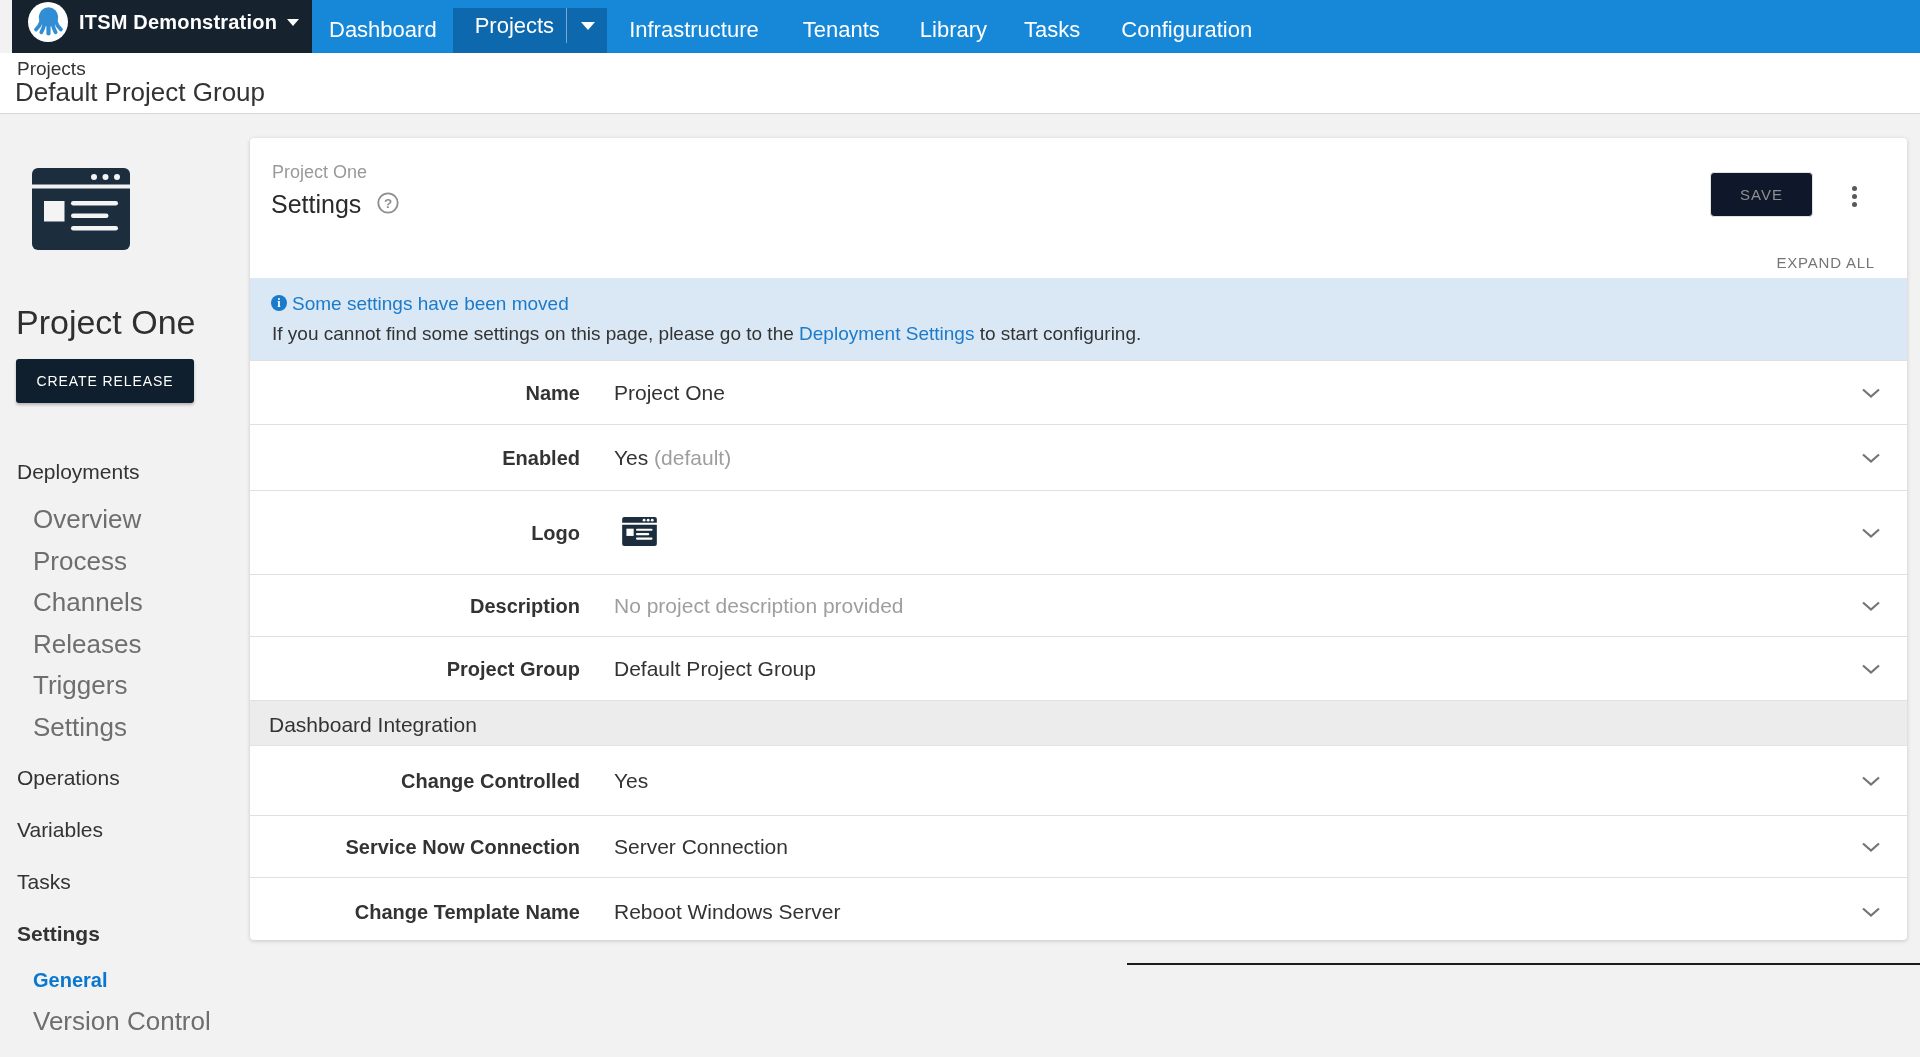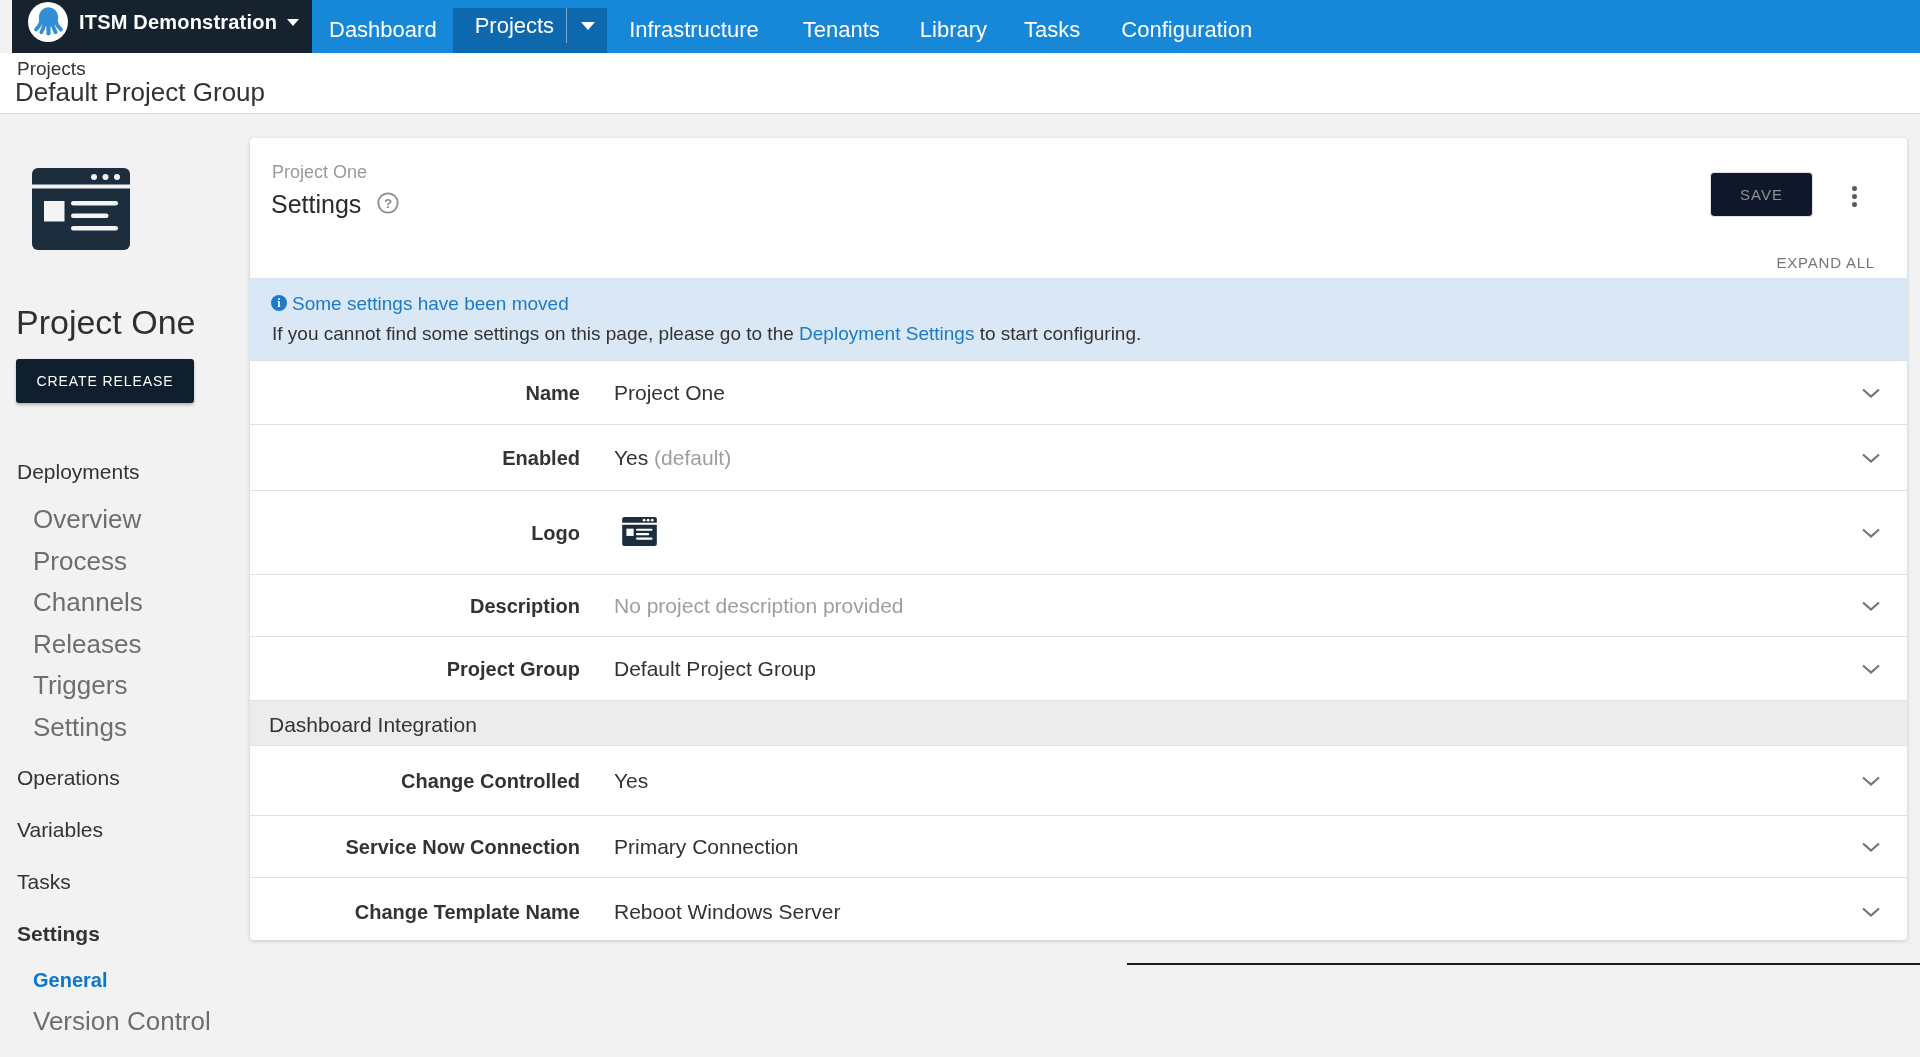--- a/index.html
+++ b/index.html
@@ -205,21 +205,21 @@
 
   <div class="row" style="top:608px; height:69px; border-top:none">
     <div class="lbl">Change Controlled</div>
       <div class="val">Yes</div>
     <svg class="chev" width="20" height="11" viewBox="0 0 20 11">
         <polyline points="2,2 10,9 18,2" fill="none" stroke="#757575" stroke-width="2.2"></polyline>
       </svg>
   </div>
   <div class="row" style="top:677px; height:62px">
     <div class="lbl">Service Now Connection</div>
-      <div class="val">Primary Connection</div>
+      <div class="val">Server Connection</div>
     <svg class="chev" width="20" height="11" viewBox="0 0 20 11">
         <polyline points="2,2 10,9 18,2" fill="none" stroke="#757575" stroke-width="2.2"></polyline>
       </svg>
   </div>
   <div class="row" style="top:739px; height:68px">
     <div class="lbl">Change Template Name</div>
       <div class="val">Reboot Windows Server</div>
     <svg class="chev" width="20" height="11" viewBox="0 0 20 11">
         <polyline points="2,2 10,9 18,2" fill="none" stroke="#757575" stroke-width="2.2"></polyline>
       </svg>

